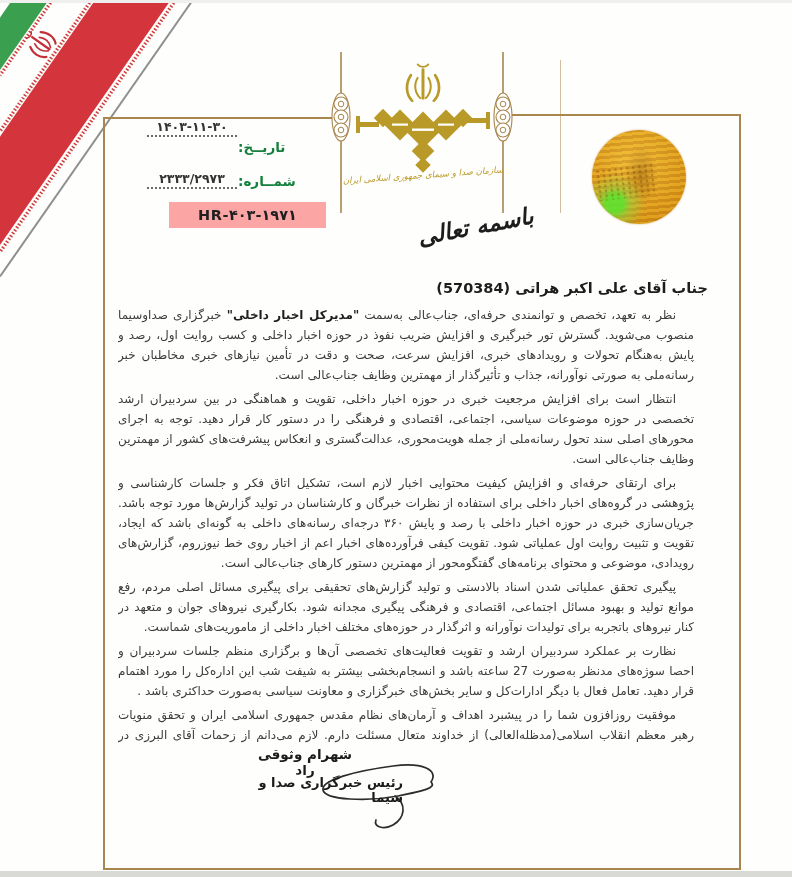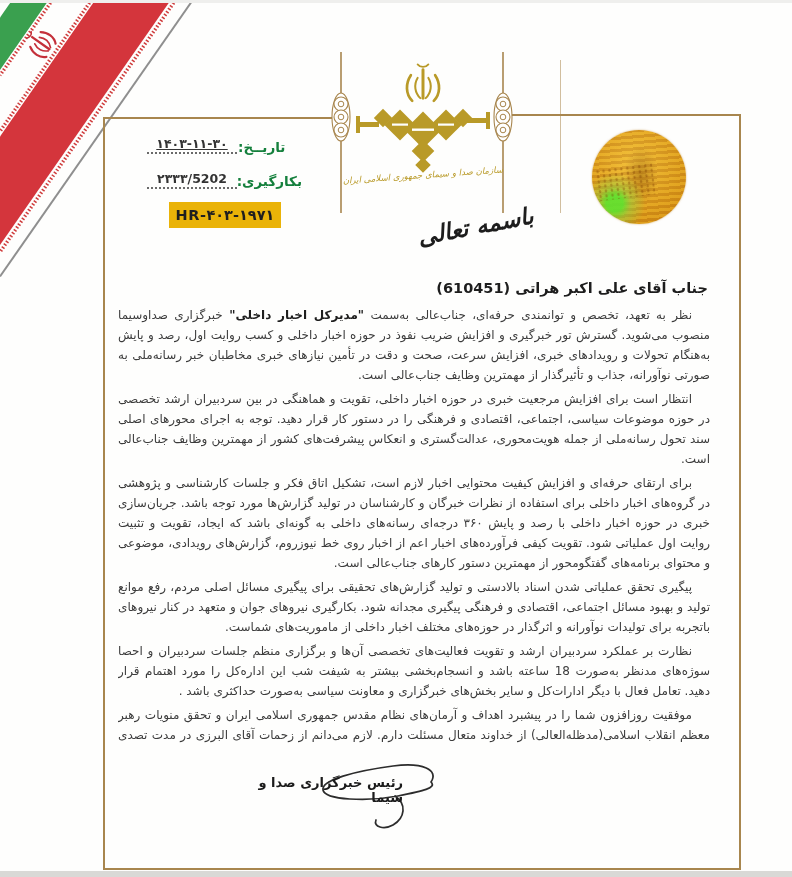--- a/index.html
+++ b/index.html
@@ -30,36 +30,36 @@
     box-shadow:0 0 2px rgba(180,120,20,.6);}
   .seal-dots{position:absolute;left:4%;top:38%;width:62%;height:34%;opacity:.55;transform:rotate(-7deg);
     background-image:radial-gradient(circle, rgba(120,55,0,.65) 1px, rgba(120,55,0,0) 1.7px);
     background-size:6px 5px;}
 
   
   .meta-label{position:absolute;width:64px;font-size:13.5px;font-weight:bold;color:#15803d;direction:rtl;text-align:left;}
   .meta-value{position:absolute;width:90px;font-size:12.5px;font-weight:bold;color:#333;text-align:center;
     border-bottom:2px dotted #6a6a6a;padding-bottom:1px;}
   .lbl-date{left:238px;top:139px;}
-  .val-date{left:147px;top:136px;text-decoration:underline;}
+  .val-date{left:147px;top:119px;}
   .lbl-num{left:238px;top:173px;}
   .val-num{left:147px;top:171px;}
-  .ref-box{position:absolute;left:169px;top:202px;width:112px;height:26px;background:#eab308;
+  .ref-box{position:absolute;left:169px;top:202px;width:157px;height:26px;background:#fca5a5;
     display:flex;align-items:center;justify-content:center;font-size:14.5px;font-weight:bold;color:#1f1f1f;letter-spacing:.5px;}
 
   .bismillah{position:absolute;left:398px;top:213px;width:160px;height:52px;
     font-size:23px;font-weight:bold;font-style:italic;color:#1d1d1d;text-align:center;
     transform:rotate(-11deg);direction:rtl;}
 
   .addressee{position:absolute;right:84px;top:280px;width:340px;direction:rtl;text-align:right;
     font-size:14.5px;font-weight:bold;color:#1d1d1d;}
 
   .body-text{position:absolute;left:118px;top:305px;width:592px;height:442px;overflow:hidden;
     direction:rtl;text-align:justify;font-size:12px;line-height:20px;color:#3c3c3c;}
-  .body-text p{margin:0 0 4px 0;text-indent:18px;}
+  .body-text p{margin:0 16px 4px 0;text-indent:18px;}
   .b{font-weight:bold;color:#1f1f1f;}
 
   .sig-name{position:absolute;left:250px;top:746px;width:110px;text-align:center;direction:rtl;
     font-size:13.5px;font-weight:bold;color:#1b1b1b;}
   .sig-title{position:absolute;left:231px;top:775px;width:172px;text-align:right;direction:rtl;
     font-size:13px;font-weight:bold;color:#1b1b1b;}
   .sig-scribble{position:absolute;left:235px;top:738px;}
 </style>
 </head>
 <body>
@@ -142,39 +142,40 @@
     </g>
     <text x="83" y="120" font-size="8.6" font-style="italic" fill="#b99a28" text-anchor="middle" transform="rotate(-4 83 120)">سازمان صدا و سیمای جمهوری اسلامی ایران</text>
   </svg>
 
   <div class="seal">
     <div class="seal-dots"></div>
   </div>
 
   <div class="meta-label lbl-date">تاریــخ:</div>
   <div class="meta-value val-date" dir="ltr">۱۴۰۳-۱۱-۳۰</div>
-  <div class="meta-label lbl-num">بکارگیری:</div>
-  <div class="meta-value val-num" dir="ltr">۲۳۳۳/5202</div>
+  <div class="meta-label lbl-num">شمــاره:</div>
+  <div class="meta-value val-num" dir="ltr">۲۳۳۳/۲۹۷۳</div>
   <div class="ref-box">
     <span dir="ltr">HR-۴۰۳-۱۹۷۱</span>
   </div>
 
   <div class="bismillah">باسمه تعالی</div>
 
-  <div class="addressee">جناب آقای علی اکبر هراتی (610451)</div>
+  <div class="addressee">جناب آقای علی اکبر هراتی (570384)</div>
 
   <div class="body-text">
     <p><span>نظر به تعهد، تخصص و توانمندی حرفه‌ای، جناب‌عالی به‌سمت </span><span class="b">"مدیرکل اخبار داخلی"</span><span> خبرگزاری صداوسیما منصوب می‌شوید. گسترش تور خبرگیری و افزایش ضریب نفوذ در حوزه اخبار داخلی و کسب روایت اول، رصد و پایش به‌هنگام تحولات و رویدادهای خبری، افزایش سرعت، صحت و دقت در تأمین نیازهای خبری مخاطبان خبر رسانه‌ملی به صورتی نوآورانه، جذاب و تأثیرگذار از مهمترین وظایف جناب‌عالی است.</span></p>
     <p>انتظار است برای افزایش مرجعیت خبری در حوزه اخبار داخلی، تقویت و هماهنگی در بین سردبیران ارشد تخصصی در حوزه موضوعات سیاسی، اجتماعی، اقتصادی و فرهنگی را در دستور کار قرار دهید. توجه به اجرای محورهای اصلی سند تحول رسانه‌ملی از جمله هویت‌محوری، عدالت‌گستری و انعکاس پیشرفت‌های کشور از مهمترین وظایف جناب‌عالی است.</p>
     <p>برای ارتقای حرفه‌ای و افزایش کیفیت محتوایی اخبار لازم است، تشکیل اتاق فکر و جلسات کارشناسی و پژوهشی در گروه‌های اخبار داخلی برای استفاده از نظرات خبرگان و کارشناسان در تولید گزارش‌ها مورد توجه باشد. جریان‌سازی خبری در حوزه اخبار داخلی با رصد و پایش ۳۶۰ درجه‌ای رسانه‌های داخلی به گونه‌ای باشد که ایجاد، تقویت و تثبیت روایت اول عملیاتی شود. تقویت کیفی فرآورده‌های اخبار اعم از اخبار روی خط نیوزروم، گزارش‌های رویدادی، موضوعی و محتوای برنامه‌های گفتگومحور از مهمترین دستور کارهای جناب‌عالی است.</p>
     <p>پیگیری تحقق عملیاتی شدن اسناد بالادستی و تولید گزارش‌های تحقیقی برای پیگیری مسائل اصلی مردم، رفع موانع تولید و بهبود مسائل اجتماعی، اقتصادی و فرهنگی پیگیری مجدانه شود. بکارگیری نیروهای جوان و متعهد در کنار نیروهای باتجربه برای تولیدات نوآورانه و اثرگذار در حوزه‌های مختلف اخبار داخلی از ماموریت‌های شماست.</p>
-    <p>نظارت بر عملکرد سردبیران ارشد و تقویت فعالیت‌های تخصصی آن‌ها و برگزاری منظم جلسات سردبیران و احصا سوژه‌های مدنظر به‌صورت 18 ساعته باشد و انسجام‌بخشی بیشتر به شیفت شب این اداره‌کل را مورد اهتمام قرار دهید. تعامل فعال با دیگر ادارات‌کل و سایر بخش‌های خبرگزاری و معاونت سیاسی به‌صورت حداکثری باشد .</p>
+    <p>نظارت بر عملکرد سردبیران ارشد و تقویت فعالیت‌های تخصصی آن‌ها و برگزاری منظم جلسات سردبیران و احصا سوژه‌های مدنظر به‌صورت 27 ساعته باشد و انسجام‌بخشی بیشتر به شیفت شب این اداره‌کل را مورد اهتمام قرار دهید. تعامل فعال با دیگر ادارات‌کل و سایر بخش‌های خبرگزاری و معاونت سیاسی به‌صورت حداکثری باشد .</p>
     <p>موفقیت روزافزون شما را در پیشبرد اهداف و آرمان‌های نظام مقدس جمهوری اسلامی ایران و تحقق منویات رهبر معظم انقلاب اسلامی(مدظله‌العالی) از خداوند متعال مسئلت دارم. لازم می‌دانم از زحمات آقای البرزی در مدت تصدی مدیرکل اخبار داخلی خبرگزاری قدردانی کنم.</p>
   </div>
 
+  <div class="sig-name">شهرام وثوقی راد</div>
   <div class="sig-title">رئیس خبرگزاری صدا و سیما</div>
   <svg class="sig-scribble" width="210" height="110" viewBox="0 0 210 110">
     <path d="M 196,44 C 204,32 188,24 158,28 C 120,33 86,42 88,52 C 90,62 132,64 163,58 C 188,53 202,50 196,44
              M 160,58 C 172,66 170,80 158,87 C 149,92 138,89 141,82" fill="none" stroke="#1a1a1a" stroke-width="1.7" stroke-linecap="round" opacity="0.92"></path>
   </svg>
 
   <div class="edge-top"></div>
   <div class="edge-bottom"></div>
 </div>
 

